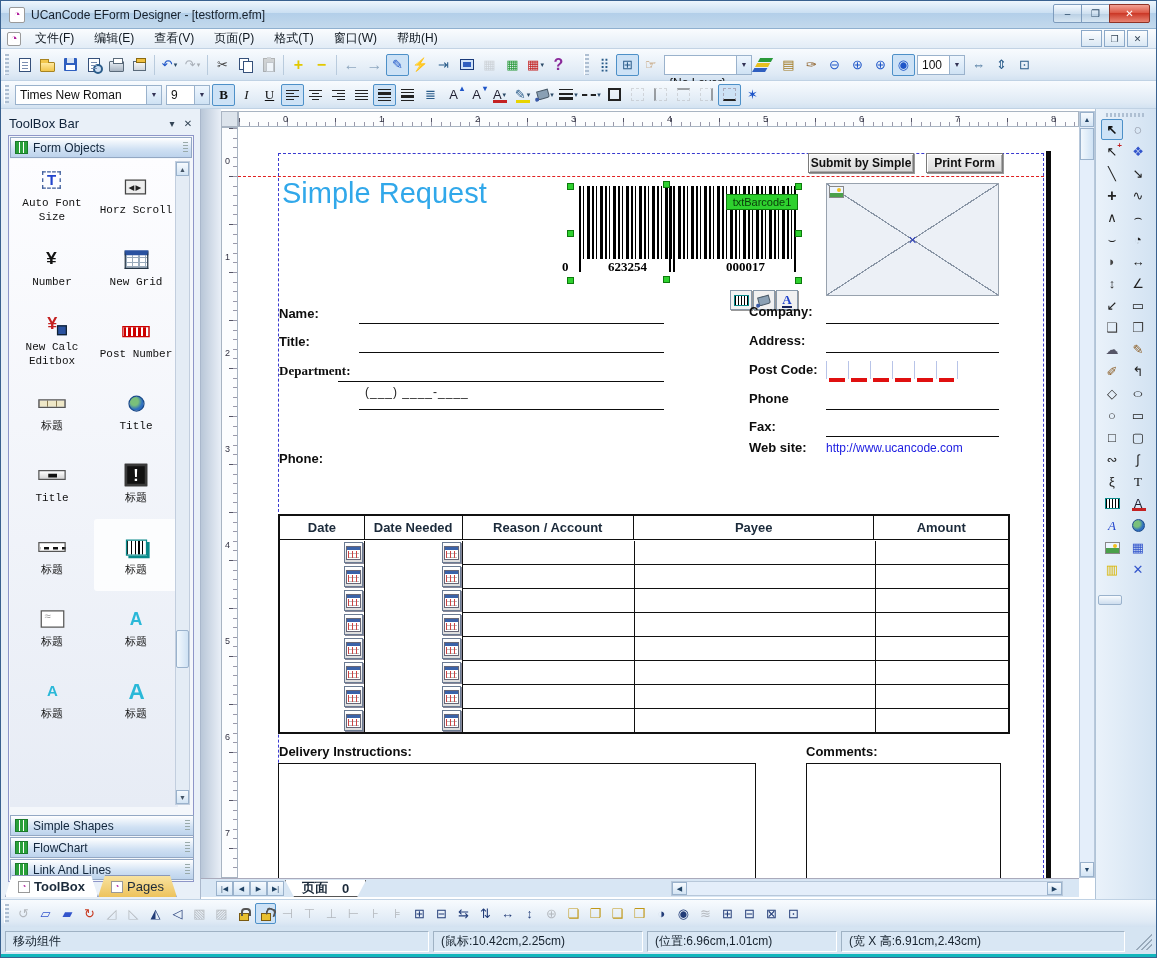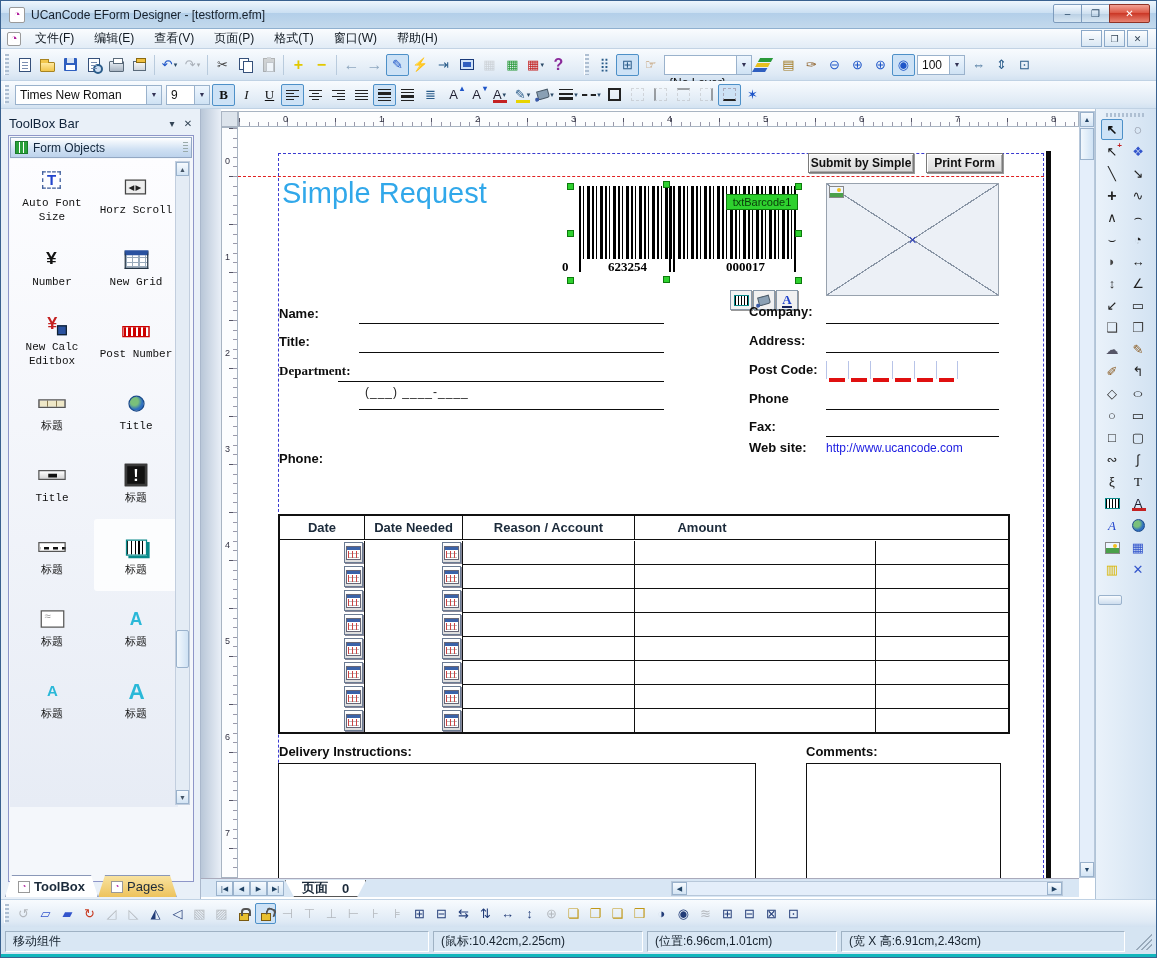--- a/index.html
+++ b/index.html
@@ -623,20 +623,37 @@
               <span class="mi" style="color: rgb(42, 184, 216); font-weight: bold; font-size: 18px;">A</span>
             </div>
             <div class="tbx-label">标题</div>
           </div>
         </div>
       <div id="tbx-scroll">
         <div class="sb-btn" style="top:0;">▲</div>
         <div id="tbx-thumb"></div>
         <div class="sb-btn" style="bottom:0;">▼</div>
       </div>
+      <div id="tbx-sections">
+          <div class="sectionbar" style="margin-top: 1px;">
+            <span class="sq"></span>
+            <span>Simple Shapes</span>
+            <span class="sgrip"></span>
+          </div>
+          <div class="sectionbar" style="margin-top: 1px;">
+            <span class="sq"></span>
+            <span>FlowChart</span>
+            <span class="sgrip"></span>
+          </div>
+          <div class="sectionbar" style="margin-top: 1px;">
+            <span class="sq"></span>
+            <span>Link And Lines</span>
+            <span class="sgrip"></span>
+          </div>
+        </div>
     </div>
     <div id="tbx-tabs">
         <div class="tbx-tab active">
           <span class="tab-ic">◔</span>
           <span>ToolBox</span>
         </div>
         <div class="tbx-tab pages">
           <span class="tab-ic">◔</span>
           <span>Pages</span>
         </div>
@@ -739,20 +756,21 @@
         <div class="pc-cell"></div>
         <div class="pc-cell"></div>
       </div>
     <div id="website">http://www.ucancode.com</div>
 
     <div id="ftable">
       <div class="th-row" id="thead">
           <div class="th-cell" style="width: 85px;">Date</div>
           <div class="th-cell" style="width: 98px;">Date Needed</div>
           <div class="th-cell" style="width: 172px;">Reason / Account</div>
+          <div class="th-cell" style="width: 241px;">Payee</div>
           <div class="th-cell" style="width: 134px;">Amount</div>
         </div>
       <div id="tbody">
           <div class="colline" style="left: 84px;"></div>
           <div class="colline" style="left: 182px;"></div>
           <div class="colline" style="left: 354px;"></div>
           <div class="colline" style="left: 595px;"></div>
           <div class="rowline" style="left: 183px; right: 0px; top: 23px;"></div>
           <div class="rowline" style="left: 183px; right: 0px; top: 47px;"></div>
           <div class="rowline" style="left: 183px; right: 0px; top: 71px;"></div>

